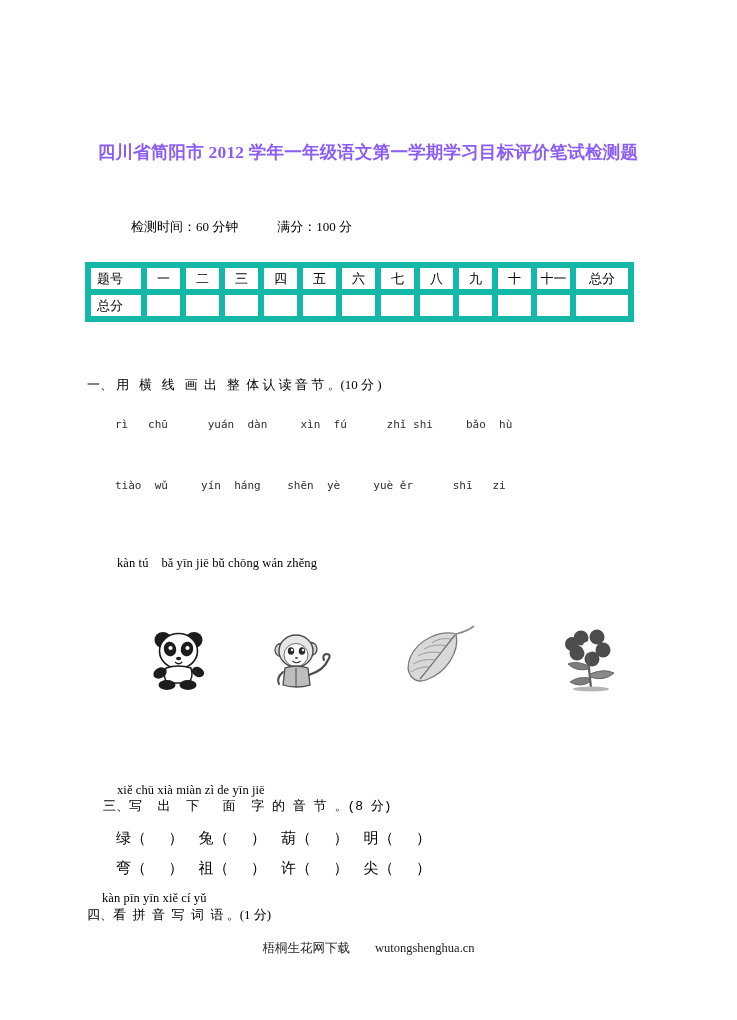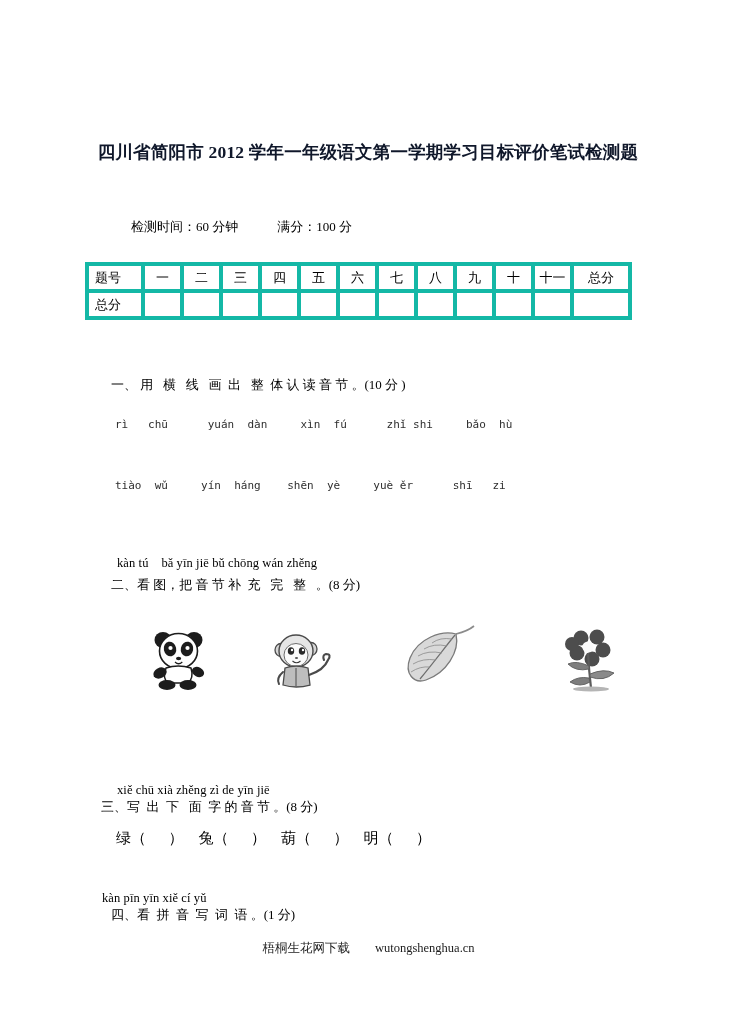--- a/index.html
+++ b/index.html
@@ -21,21 +21,21 @@
     height: 1020px;
   }
 
   
   .doc-title {
     position: absolute;
     left: 85px;
     top: 137px;
     width: 566px;
     text-align: center;
-    color: #0f172a;
+    color: #8b5cf6;
     font-size: 17.5px;
     font-weight: bold;
     line-height: 30px;
     letter-spacing: 0.2px;
   }
 
   
   .meta-line {
     position: absolute;
     left: 88px;
@@ -48,21 +48,21 @@
 
   
   .score-table {
     position: absolute;
     left: 85px;
     top: 262px;
     border-collapse: collapse;
     table-layout: fixed;
   }
   .score-table td {
-    border: 4px solid #14b8a6;
+    border: 6px solid #14b8a6;
     height: 27px;
     font-size: 13px;
     text-align: center;
     vertical-align: middle;
     padding: 0 2px;
     margin-left: 48px;
   }
   .score-table td.label-col {
     width: 56px;
     text-align: left;
@@ -75,21 +75,20 @@
     font-size: 12.5px;
     line-height: 16px;
     white-space: pre;
     letter-spacing: 0.1px;
   }
   .ex-head {
     position: absolute;
     font-size: 13px;
     line-height: 18px;
     white-space: pre;
-    margin-left: 24px;
   }
   .ex-row-mono {
     position: absolute;
     font-size: 11px;
     line-height: 16px;
     white-space: pre;
     font-family: "DejaVu Sans Mono", monospace;
     color: #2e2e2e;
   }
   .ex-row-hz {
@@ -179,21 +178,20 @@
         <td class="total-col"></td>
       </tr>
     </tbody>
   </table>
 
   <div class="ex-head" style="left:87px; top:376px;">一、 用   横   线   画  出   整  体 认 读 音 节 。(10 分 )</div>
   <div class="ex-row-mono" style="left:115px; top:478px;">tiào  wǔ     yín  háng    shēn  yè     yuè ěr      shī   zi</div>
   <div class="ex-row-mono" style="left:115px; top:417px;">rì   chū      yuán  dàn     xìn  fú      zhǐ shi     bǎo  hù</div>
 
   <div class="ex-pinyin" style="left:117px; top:555px;">kàn tú    bǎ yīn jiē bǔ chōng wán zhěng</div>
-  <div class="ex-head" style="left:87px; top:576px;">二、看 图，把 音 节 补  充   完   整   。(8 分)</div>
 
   <div class="pic-row">
 
     <div class="pic" style="left:146px; top:8px;">
       <svg width="80" height="70" viewBox="0 0 80 70">
         <g fill="#1c1c1c">
           <ellipse cx="17" cy="14" rx="8.5" ry="8"></ellipse>
           <ellipse cx="48" cy="14" rx="8.5" ry="8"></ellipse>
         </g>
         <ellipse cx="32.5" cy="25" rx="19" ry="17.5" fill="#ffffff" stroke="#1c1c1c" stroke-width="1.6"></ellipse>
@@ -261,22 +259,23 @@
         <path d="M32 27 Q33 45 35 62" stroke="#5b5b5b" stroke-width="2.2" fill="none"></path>
         <path d="M33 40 Q20 34 12 38 Q20 46 33 43 Z" fill="#7d7d7d" stroke="#5b5b5b" stroke-width="0.9"></path>
         <path d="M34 48 Q48 42 58 47 Q48 56 34 51 Z" fill="#8a8a8a" stroke="#5b5b5b" stroke-width="0.9"></path>
         <path d="M33 52 Q22 50 14 56 Q24 62 34 56 Z" fill="#7d7d7d" stroke="#5b5b5b" stroke-width="0.9"></path>
         <ellipse cx="35" cy="63" rx="18" ry="2.6" fill="#b5b5b5"></ellipse>
       </svg>
     </div>
   </div>
 
 
-  <div class="ex-pinyin" style="left:117px; top:782px;">xiě chū xià zhěng zì de yīn jiē</div>
-  <div class="ex-head" style="left:77px; top:798px;">三、写  出  下   面  字 的 音 节 。(8 分)</div>
+  <div class="ex-pinyin" style="left:117px; top:782px;">xiě chū xià miàn zì de yīn jiē</div>
+  <div class="ex-head" style="left:103px; top:798px;font-family:Liberation Mono, monospace;">三、写  出  下   面  字 的 音 节 。(8 分)</div>
   <div class="ex-row-hz" style="left:116px; top:830px;">绿（      ）    兔（      ）    葫（      ）    明（      ）</div>
+  <div class="ex-row-hz" style="left:116px; top:860px;">弯（      ）    祖（      ）    许（      ）    尖（      ）</div>
 
   <div class="ex-pinyin" style="left:102px; top:890px;">kàn pīn yīn xiě cí yǔ</div>
   <div class="ex-head" style="left:87px; top:906px;">四、看  拼  音  写  词  语 。(1 分)</div>
 
   <div class="footer">梧桐生花网下载        wutongshenghua.cn</div>
 
 </div>
 
 </body></html>

